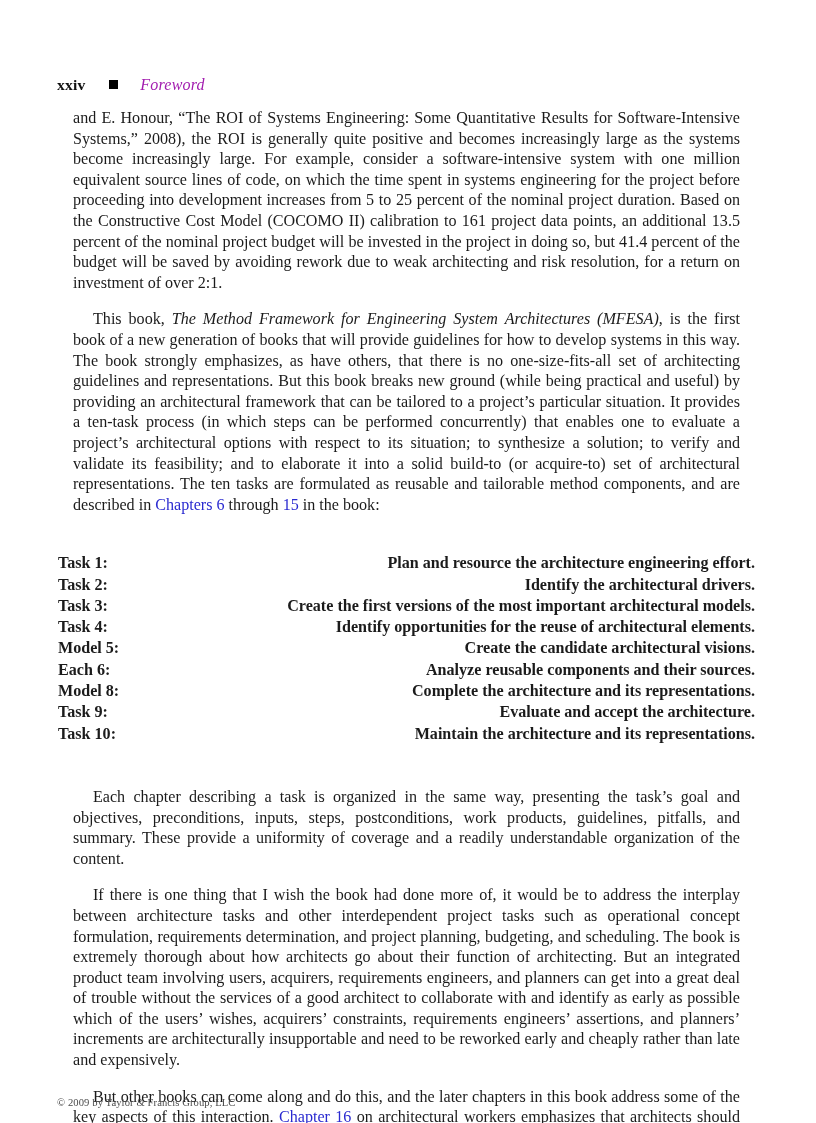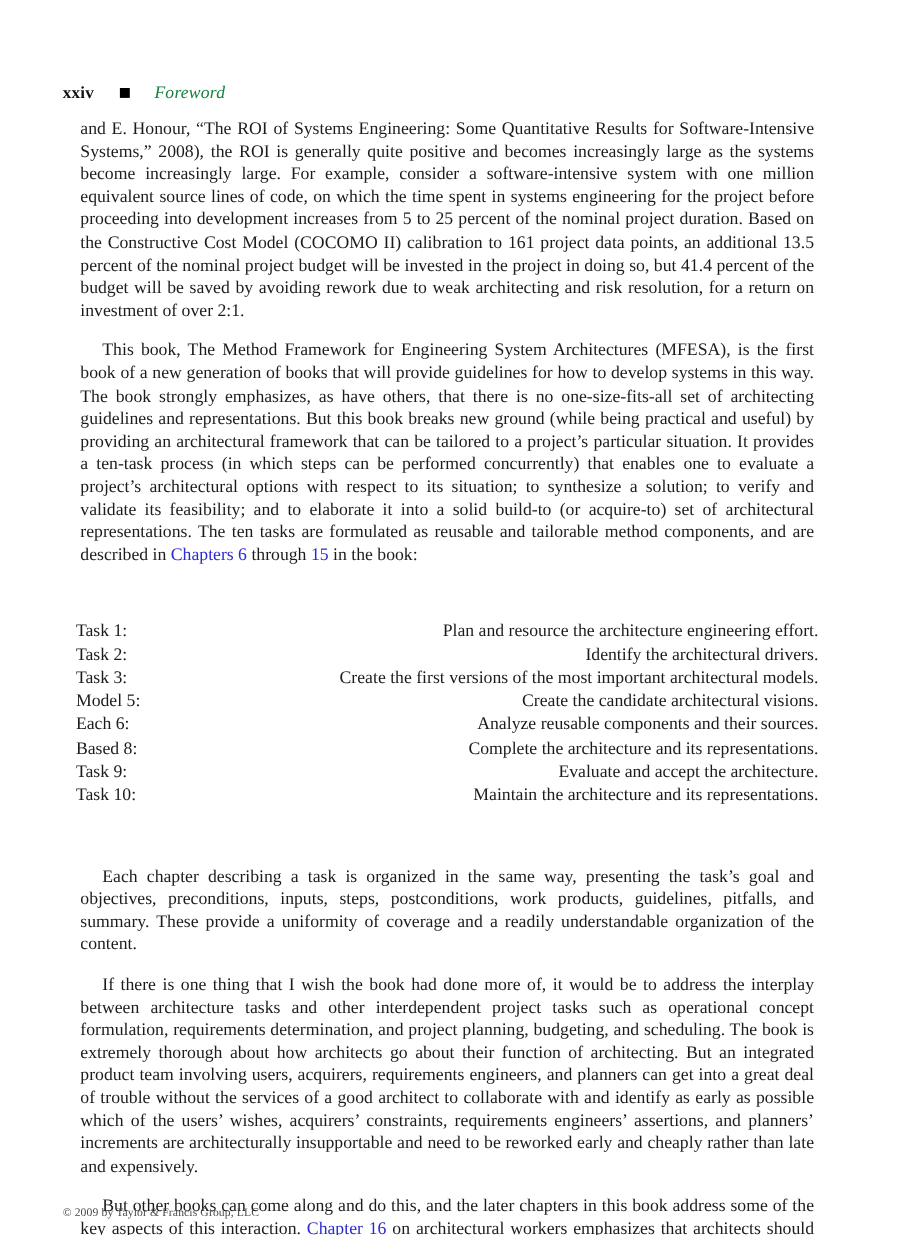--- a/index.html
+++ b/index.html
@@ -45,21 +45,21 @@
   .head-square {
     display: inline-block;
     width: 9px;
     height: 9px;
     background: #000;
     margin: 0 22px 1px 24px;
   }
   .head-title {
     font-style: italic;
     font-size: 16px;
-    color: #15803d;
+    color: #a21caf;
     letter-spacing: 0.2px;
   }
 
   
   .column {
     position: absolute;
     left: 57px;
     top: 92px;
     width: 699px;
   }
@@ -71,28 +71,29 @@
     text-align: justify;
     text-justify: inter-word;
     color: #1b1b1b;
     -webkit-hyphens: none;
     hyphens: none;
   }
   p.body.indent {
     text-indent: 20px;
   }
 
-  .ital { }
+  .ital { font-style: italic; }
   .lnk  { color: #2a2ad0; }
 
   
   .task-list {
-    margin: 12px;
+    margin: 1px;
     padding: 0;
     list-style: none;
+    font-weight: bold;
   }
   .task-row {
     display: flex;
     font-size: 16.1px;
     line-height: 21.3px;
     color: #1b1b1b;
     white-space: nowrap;
   }
   .task-label {
     width: 68px;
@@ -143,29 +144,33 @@
       </li>
       <li class="task-row">
         <span class="task-label">Task 2:</span>
         <span class="task-text">Identify the architectural drivers.</span>
       </li>
       <li class="task-row">
         <span class="task-label">Task 3:</span>
         <span class="task-text">Create the first versions of the most important architectural models.</span>
       </li>
       <li class="task-row">
+        <span class="task-label">Task 4:</span>
+        <span class="task-text">Identify opportunities for the reuse of architectural elements.</span>
+      </li>
+      <li class="task-row">
         <span class="task-label">Model 5:</span>
         <span class="task-text">Create the candidate architectural visions.</span>
       </li>
       <li class="task-row">
         <span class="task-label">Each 6:</span>
         <span class="task-text">Analyze reusable components and their sources.</span>
       </li>
       <li class="task-row">
-        <span class="task-label">Based 8:</span>
+        <span class="task-label">Model 8:</span>
         <span class="task-text">Complete the architecture and its representations.</span>
       </li>
       <li class="task-row">
         <span class="task-label">Task 9:</span>
         <span class="task-text">Evaluate and accept the architecture.</span>
       </li>
       <li class="task-row">
         <span class="task-label">Task 10:</span>
         <span class="task-text">Maintain the architecture and its representations.</span>
       </li>

